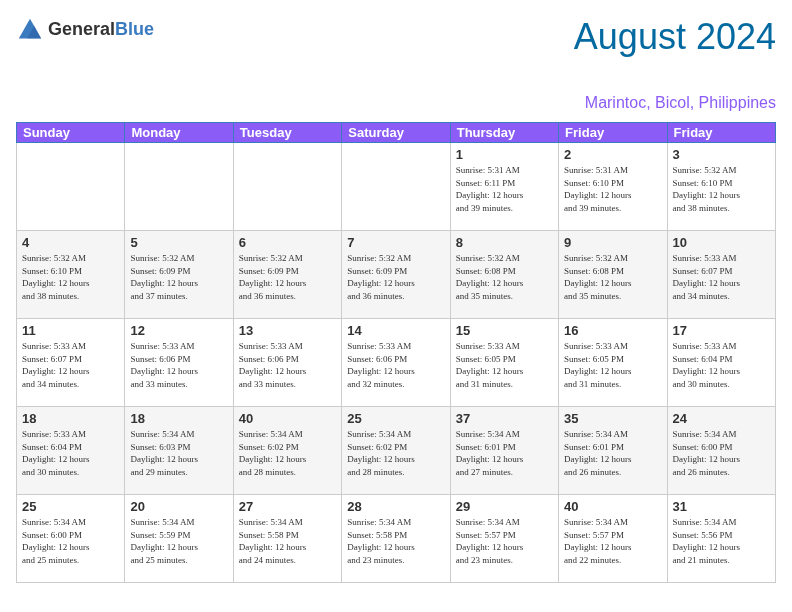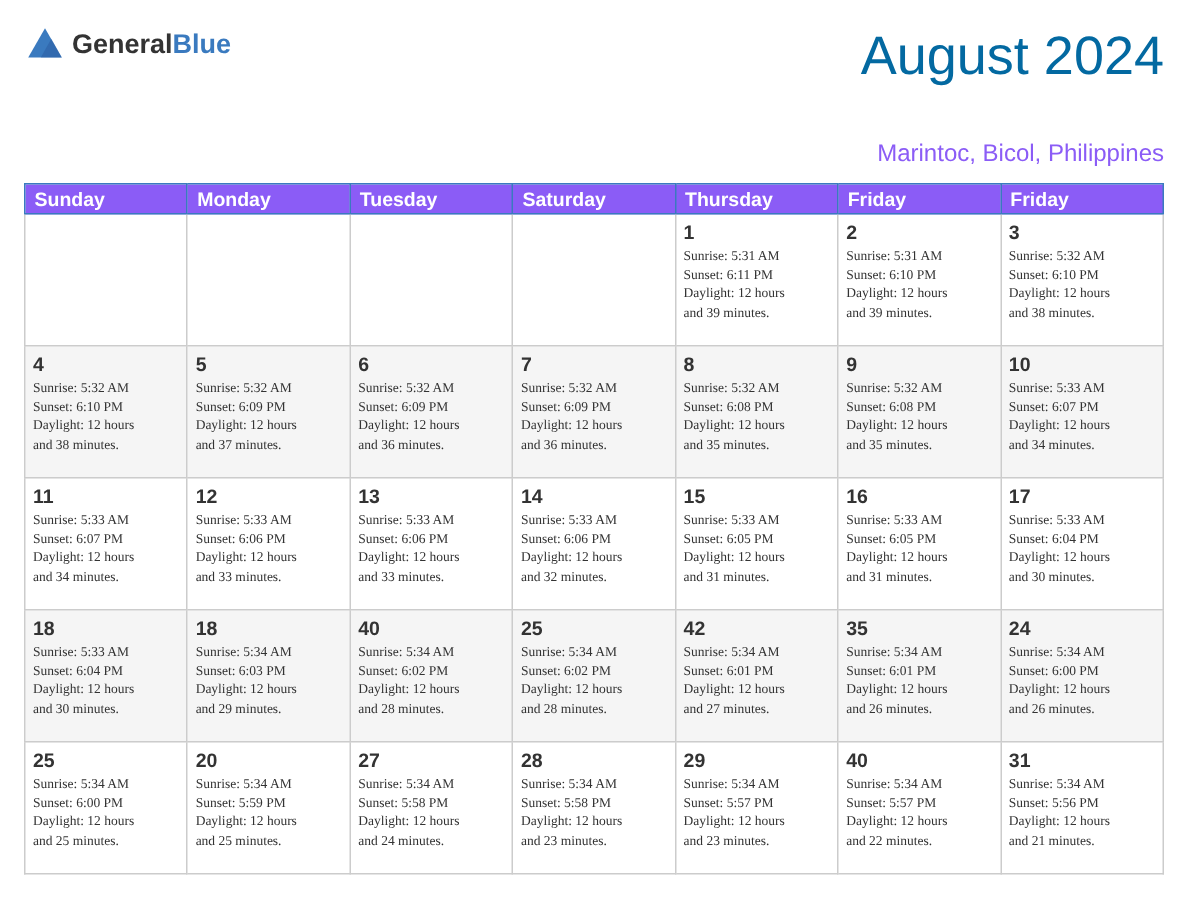--- a/index.html
+++ b/index.html
@@ -281,21 +281,21 @@
 and 28 minutes.</div>
         </td>
         <td>
           <span class="day-number">25</span>
           <div class="day-info" style="white-space: pre-line;">Sunrise: 5:34 AM
 Sunset: 6:02 PM
 Daylight: 12 hours
 and 28 minutes.</div>
         </td>
         <td>
-          <span class="day-number">42</span>
+          <span class="day-number">37</span>
           <div class="day-info" style="white-space: pre-line;">Sunrise: 5:34 AM
 Sunset: 6:01 PM
 Daylight: 12 hours
 and 27 minutes.</div>
         </td>
         <td>
           <span class="day-number">35</span>
           <div class="day-info" style="white-space: pre-line;">Sunrise: 5:34 AM
 Sunset: 6:01 PM
 Daylight: 12 hours

